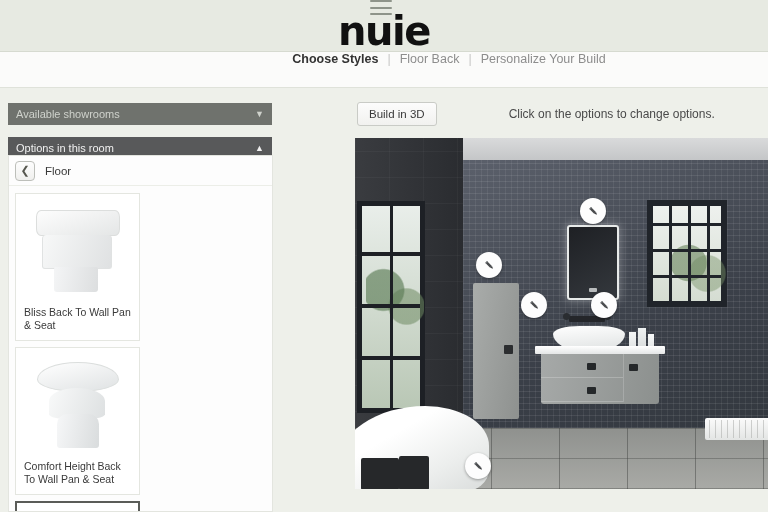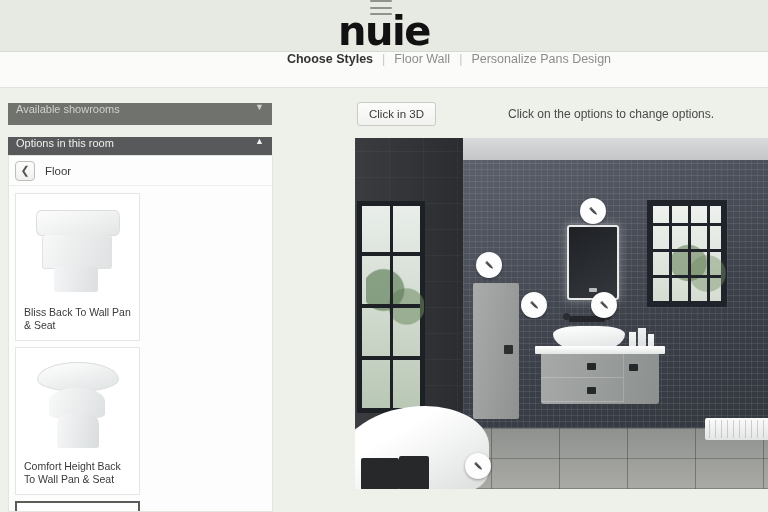--- a/index.html
+++ b/index.html
@@ -47,21 +47,21 @@
   .nav-sep { color: #c7c7c7; font-size: 12.5px; }
 
   
   .sidebar {
     position: absolute; left: 0; top: 89px; width: 280px; height: 423px;
     background: #eef0ea;
     overflow: hidden;
   }
   .dd {
     margin: 14px 8px 0 8px; height: 22px;
-    display: flex; align-items: flex-start; justify-content: space-between;
+    display: flex; align-items: center; justify-content: space-between;
     padding: 0 8px; color: #e9e9e9; font-size: 11px;
     cursor: pointer;
   }
   .dd.light { background: #6f726d; color: #cfd2cc; margin-top: 14px; }
   .dd.dark  { background: #58595a; color: #f0f0f0; margin-top: 12px; }
   .caret { font-size: 9px; line-height: 1; }
 
   .panel {
     position: absolute; left: 8px; top: 66px; width: 265px; height: 357px;
     background: #fdfdfd;
@@ -343,23 +343,23 @@
         <span></span>
         <span></span>
     </div>
     <div class="logo">nuie</div>
   </div>
 
   <div class="navbar">
     <div class="navwrap">
       <div class="nav-item active">Choose Styles</div>
       <div class="nav-sep">|</div>
-      <div class="nav-item">Floor Wall</div>
+      <div class="nav-item">Floor Back</div>
       <div class="nav-sep">|</div>
-      <div class="nav-item">Personalize Pans Design</div>
+      <div class="nav-item">Personalize Your Build</div>
     </div>
   </div>
 
   <div class="sidebar">
 
     <div class="dd light">
       <span>Available showrooms</span>
       <span class="caret">▼</span>
     </div>
 
@@ -408,21 +408,21 @@
 
         </div>
 
       </div>
     </div>
   </div>
 
   <div class="viewport">
 
     <div class="vp-top">
-      <div class="build3d">Click in 3D</div>
+      <div class="build3d">Build in 3D</div>
       <div class="hint">Click on the options to change options.</div>
     </div>
 
     <div class="scene">
       <div class="ceiling"></div>
       <div class="wall-left"></div>
       <div class="wall-back"></div>
       <div class="floor"></div>
 
       <div class="win-l">

